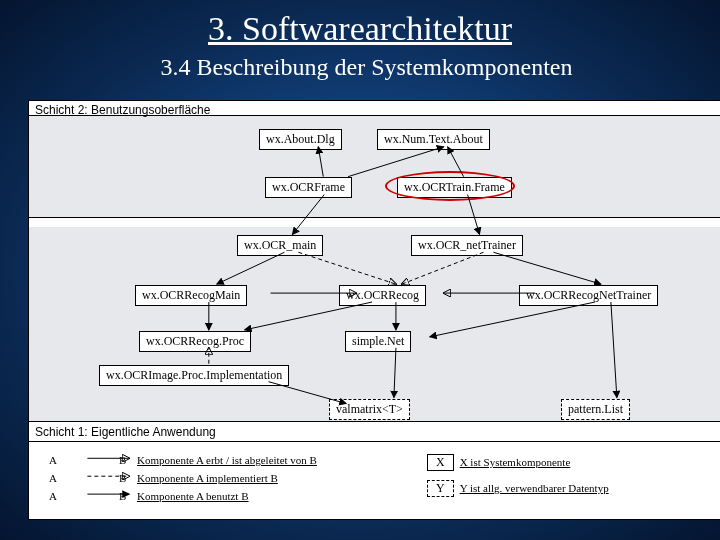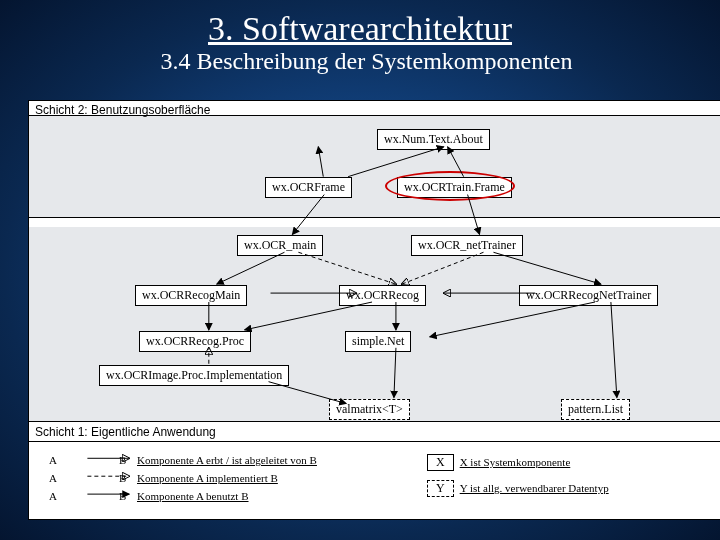--- a/index.html
+++ b/index.html
@@ -14,20 +14,21 @@
     color: #fff;
     text-align: center;
     font-size: 34px;
     padding-top: 10px;
     text-decoration: underline;
   }
   .subtitle {
     color: #fff;
     text-align: center;
     font-size: 24px;
+    margin-top: 6px;
     padding-left: 13px;
   }
   .diagram-panel {
     position: absolute;
     left: 28px; top: 100px;
     width: 704px; height: 420px;
     background: #fff;
     border: 1px solid #000;
   }
   .layer-label {
@@ -98,20 +99,21 @@
 <div class="side-circle" style="left:38px; top:386px"></div>
 
 <div class="diagram-panel">
 
   <div class="layer-band" style="top:14px; height:102px"></div>
   <div class="layer-band" style="top:126px; height:194px"></div>
 
   <div class="layer-label" style="left:6px; top:2px">Schicht 2: Benutzungsoberfläche</div>
   <div class="hr" style="top:14px"></div>
 
+  <div class="comp" style="left:230px; top:28px">wx.About.Dlg</div>
   <div class="comp" style="left:348px; top:28px">wx.Num.Text.About</div>
 
   <div class="comp" style="left:236px; top:76px">wx.OCRFrame</div>
   <div class="comp" style="left:368px; top:76px">wx.OCRTrain.Frame</div>
   <div class="ring" style="left:356px; top:70px; width:130px; height:30px"></div>
 
   <div class="hr" style="top:116px"></div>
 
   <div class="comp" style="left:208px; top:134px">wx.OCR_main</div>
   <div class="comp" style="left:382px; top:134px">wx.OCR_netTrainer</div>

